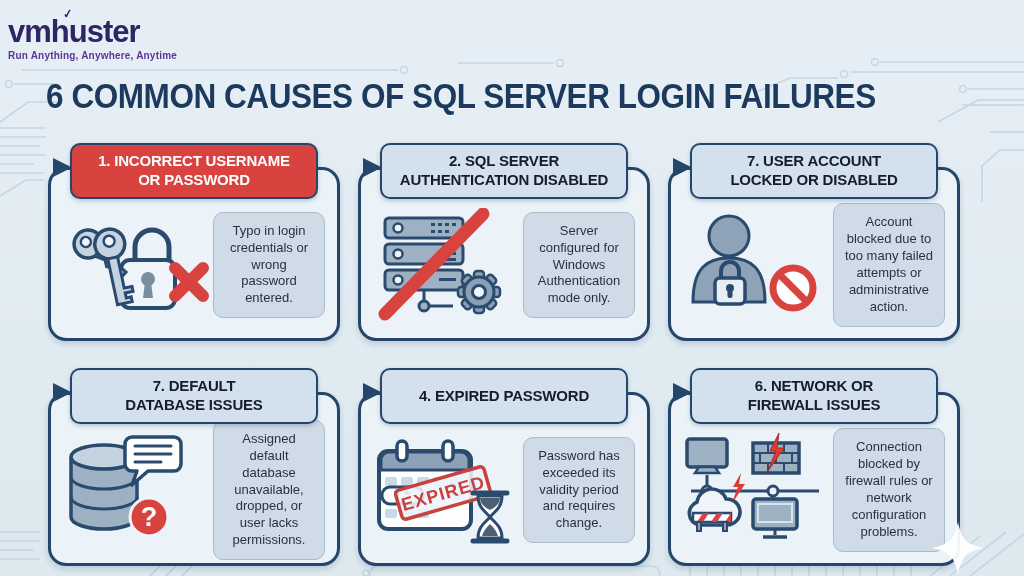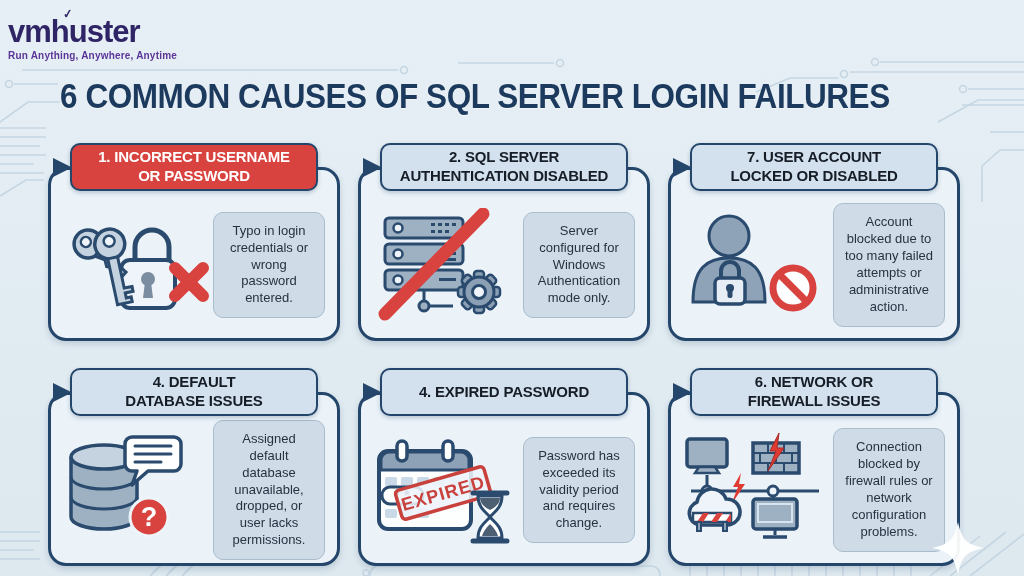--- a/index.html
+++ b/index.html
@@ -21,21 +21,21 @@
   .logo-check {
     position:absolute; left:55px; top:-8px; font-size:12px; font-weight:bold;
     color:var(--logo-color,#2f2566); transform:rotate(-8deg);
   }
   .logo-tagline {
     font-size:10px; font-weight:bold; letter-spacing:.2px;
     color:var(--tagline-color,#5b3597); margin-top:3px;
   }
 
   
-  .title-wrap { position:absolute; top:76px; left:0; width:936px; text-align:right; z-index:2; }
+  .title-wrap { position:absolute; top:76px; left:0; width:936px; text-align:left; z-index:2; }
   .title {
     display:inline-block; font-size:35px; font-weight:800; letter-spacing:-.5px;
     color:var(--title-color,#1c3a5d); transform:scaleX(.9); transform-origin:center;
     white-space:nowrap; text-shadow:0 1px 1px rgba(255,255,255,.6);
   }
 
   
   .grid {
     position:absolute; left:48px; top:143px; z-index:2;
     display:grid; grid-template-columns:repeat(3,292px);
@@ -43,21 +43,21 @@
   }
   .card { position:relative; }
   .card-body {
     position:absolute; left:0; right:0; top:24px; bottom:0;
     background:var(--card-bg,#ebf3f9);
     border:3px solid var(--card-border,#24466b); border-radius:18px;
     box-shadow:0 3px 6px rgba(30,60,90,.18);
     display:flex; align-items:center; padding:26px 12px 4px 8px;
   }
   .card-header {
-    position:absolute; top:0; left:22px; right:22px; height:48px; z-index:3;
+    position:absolute; top:0; left:22px; right:22px; height:56px; z-index:3;
     background:var(--header-bg,#d3e1ef);
     border:2.5px solid var(--card-border,#24466b); border-radius:10px;
     display:flex; align-items:center; justify-content:center;
     box-shadow:0 2px 4px rgba(30,60,90,.25);
   }
   .card-header .hdr-text {
     font-size:15px; font-weight:bold; text-align:center; line-height:1.25;
     color:var(--header-text,#161d26); white-space:pre-line; letter-spacing:-.2px;
   }
   .card.red .card-header { background:var(--header-red-bg,#d8423f); }
@@ -237,21 +237,21 @@
       </div>
       <div class="note">Account blocked due to too many failed attempts or administrative action.</div>
     </div>
   </div>
 
   <div class="card light">
     <svg class="card-arrow" width="19" height="19">
       <polygon points="0,0 19,9.5 0,19" fill="var(--card-border,#24466b)"></polygon>
     </svg>
     <div class="card-header">
-      <span class="hdr-text">4. DEFAULT
+      <span class="hdr-text">7. DEFAULT
 DATABASE ISSUES</span>
     </div>
     <div class="card-body">
       <div class="icon-zone">
         <svg width="152" height="114" viewBox="0 0 152 114">
           <path d="M12,24 L12,84 A33,12 0 0 0 78,84 L78,24" fill="var(--icon-gray,#9db1c3)" stroke="var(--icon-outline,#2a4a6e)" stroke-width="3.5"></path>
           <path d="M12,44 A33,12 0 0 0 78,44" fill="none" stroke="var(--icon-outline,#2a4a6e)" stroke-width="3"></path>
           <path d="M12,64 A33,12 0 0 0 78,64" fill="none" stroke="var(--icon-outline,#2a4a6e)" stroke-width="3"></path>
           <ellipse cx="45" cy="24" rx="33" ry="12" fill="var(--icon-gray-light,#c5d3e0)" stroke="var(--icon-outline,#2a4a6e)" stroke-width="3.5"></ellipse>
           <path d="M73,4 h42 a7,7 0 0 1 7,7 v20 a7,7 0 0 1 -7,7 h-26 l-16,14 5,-14 h-5 a7,7 0 0 1 -7,-7 v-20 a7,7 0 0 1 7,-7 z" fill="#ffffff" stroke="var(--icon-outline,#2a4a6e)" stroke-width="3.5" stroke-linejoin="round"></path>

